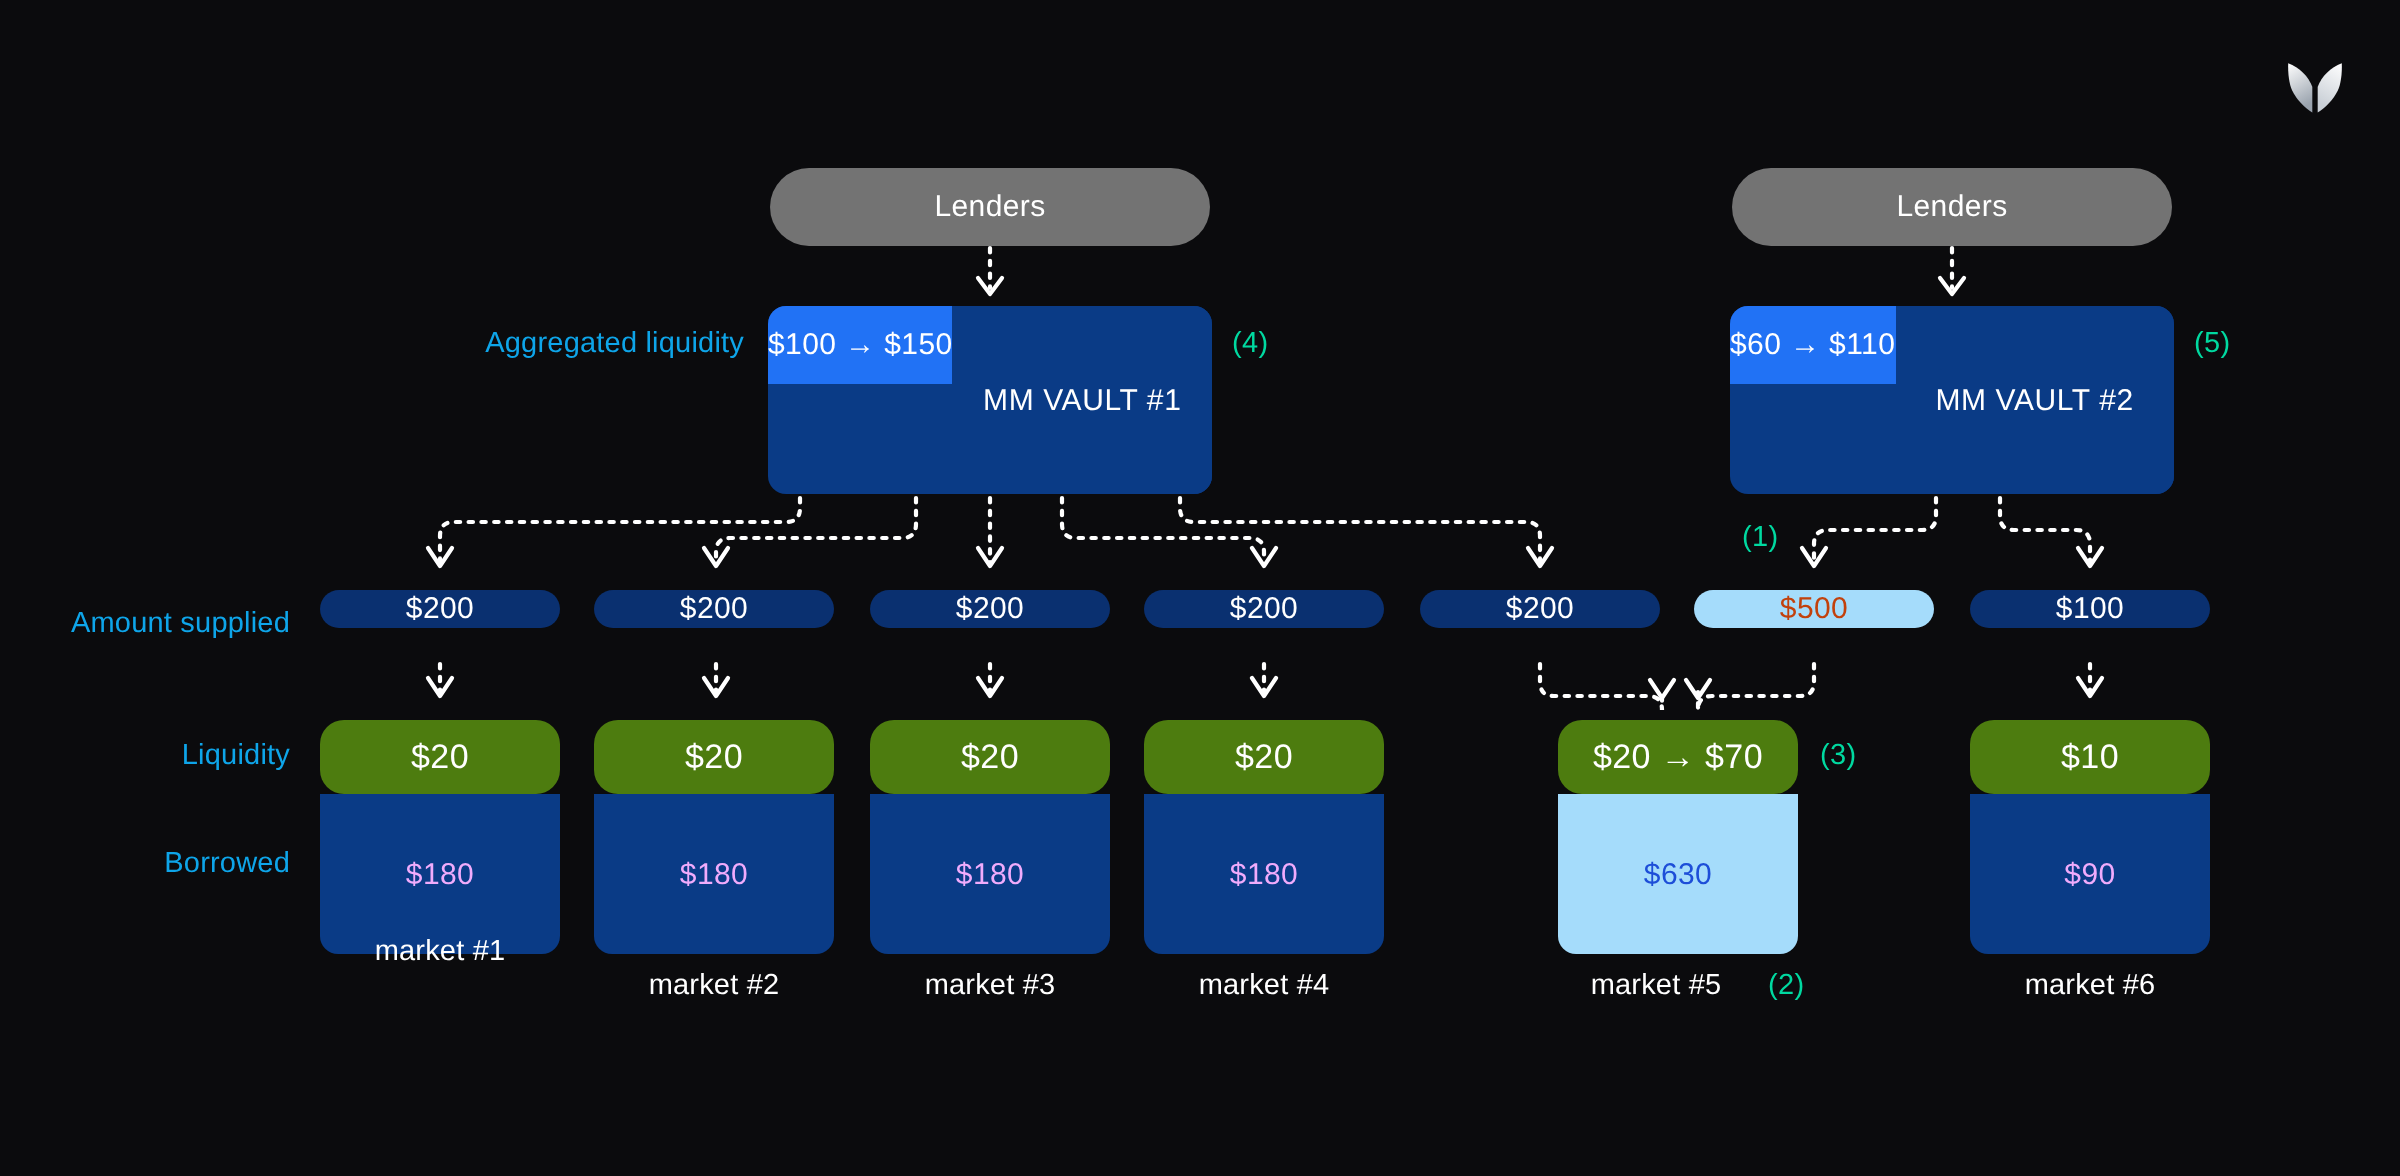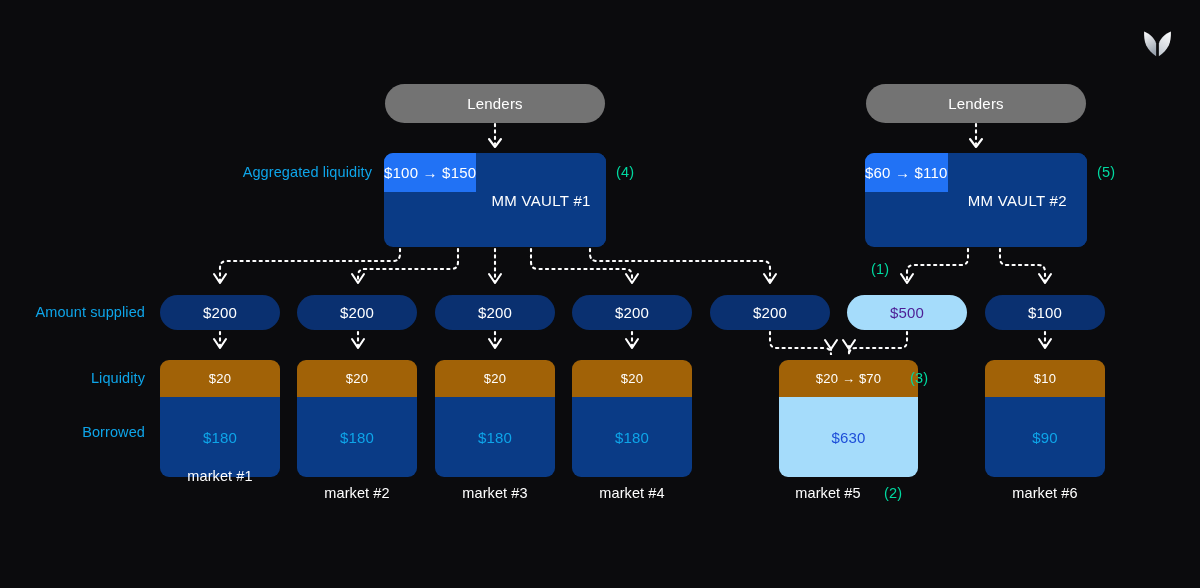--- a/index.html
+++ b/index.html
@@ -57,51 +57,51 @@
   .vault .vbody{
     flex:1 1 auto;
     background:#0A3B86;
     display:flex;align-items:center;justify-content:center;
     color:#FFFFFF;font-size:15px;letter-spacing:.3px;
   }
 
   
   .pill{
     position:absolute;
-    height:35px;
+    height:19px;
     border-radius:18px;
     display:flex;align-items:center;justify-content:center;
     font-size:15px;
     letter-spacing:.2px;
     background:#0A3070;
     color:#FFFFFF;
   }
   .pill.light{
     background:#A5DCFB;
-    color:#4c1d95;
+    color:#c2410c;
   }
 
   
   .market{
     position:absolute;
     border-radius:9px;
     overflow:hidden;
     display:flex;flex-direction:column;
   }
   .market .liq{
     height:37px;flex:0 0 auto;
-    background:#a16207;
-    display:flex;align-items:center;justify-content:center;
-    color:#FFFFFF;font-size:13px;letter-spacing:.2px;
+    background:#4d7c0f;
+    display:flex;align-items:center;justify-content:center;
+    color:#FFFFFF;font-size:17px;letter-spacing:.2px;border-radius:12px;
   }
   .market .bor{
     flex:1 1 auto;
     background:#0A3B86;
     display:flex;align-items:center;justify-content:center;
-    color:#0ea5e9;font-size:15px;letter-spacing:.2px;
+    color:#f0abfc;font-size:15px;letter-spacing:.2px;
   }
   .market.light .bor{
     background:#A5DCFB;
     color:#1d4ed8;
   }
 
   
   .caption{
     position:absolute;
     color:#FFFFFF;
@@ -214,21 +214,21 @@
   <div class="market" style="left:435px;top:360px;width:120px;height:117px;">
     <div class="liq">$20</div>
     <div class="bor">$180</div>
   </div>
 
   <div class="market" style="left:572px;top:360px;width:120px;height:117px;">
     <div class="liq">$20</div>
     <div class="bor">$180</div>
   </div>
 
-  <div class="market light" style="left:779px;top:360px;width:139px;height:117px;">
+  <div class="market light" style="left:779px;top:360px;width:120px;height:117px;">
     <div class="liq">$20 → $70</div>
     <div class="bor">$630</div>
   </div>
 
   <div class="step" style="left:910px;top:370px;">(3)</div>
 
   <div class="market" style="left:985px;top:360px;width:120px;height:117px;">
     <div class="liq">$10</div>
     <div class="bor">$90</div>
   </div>

